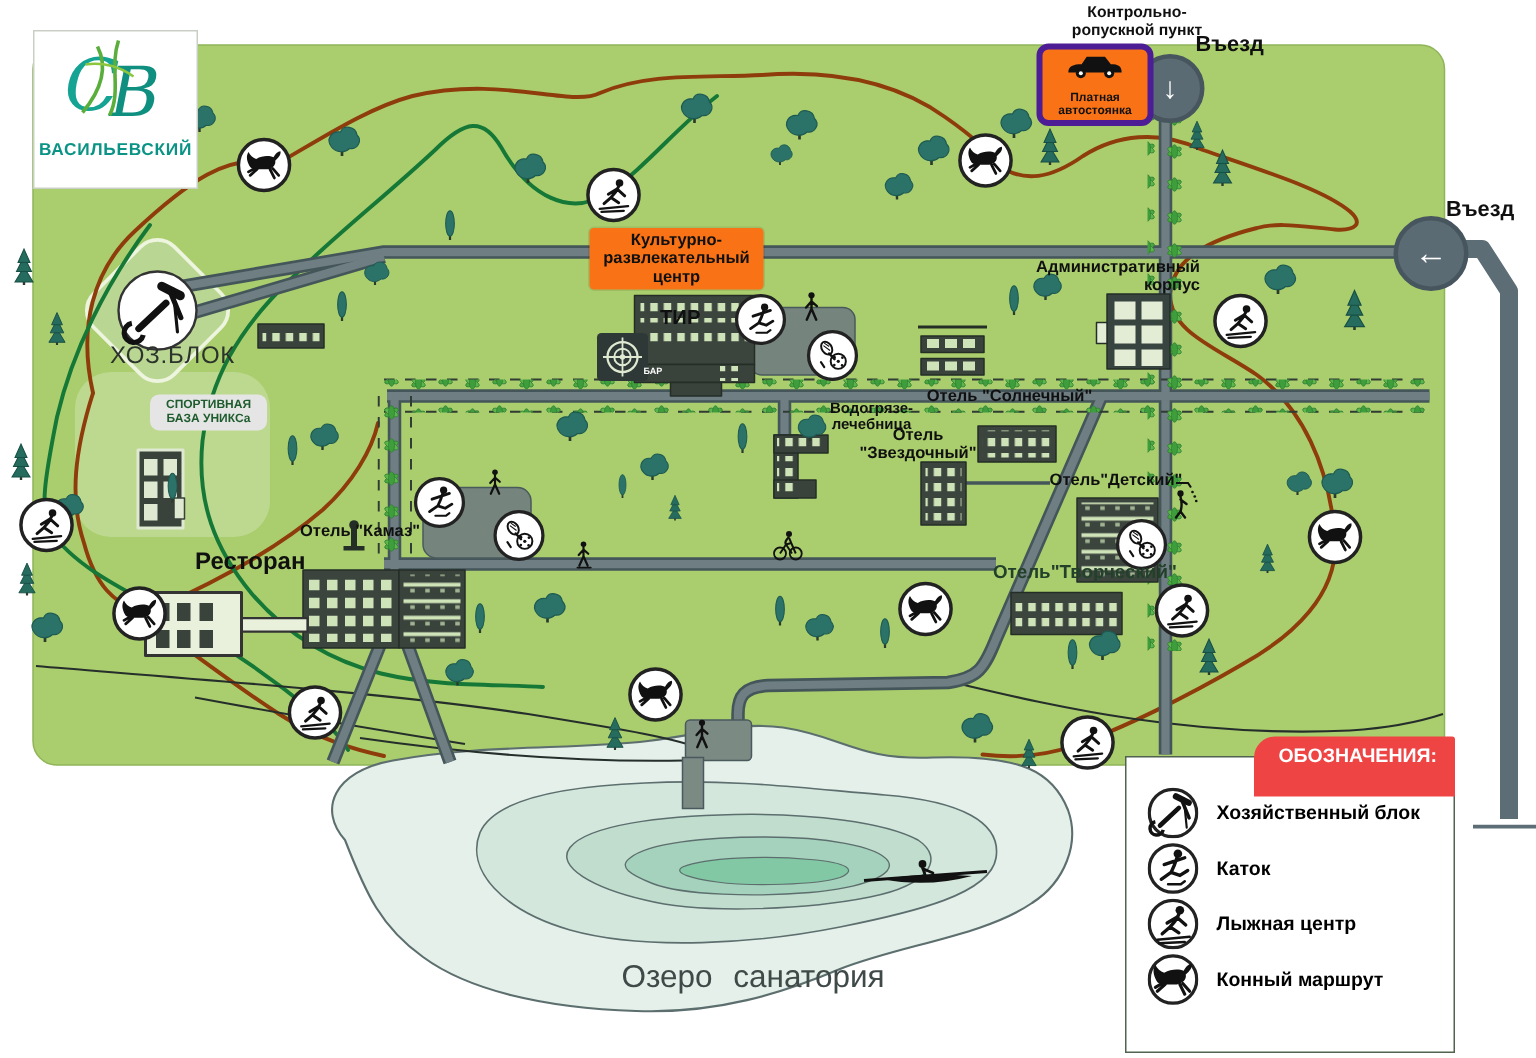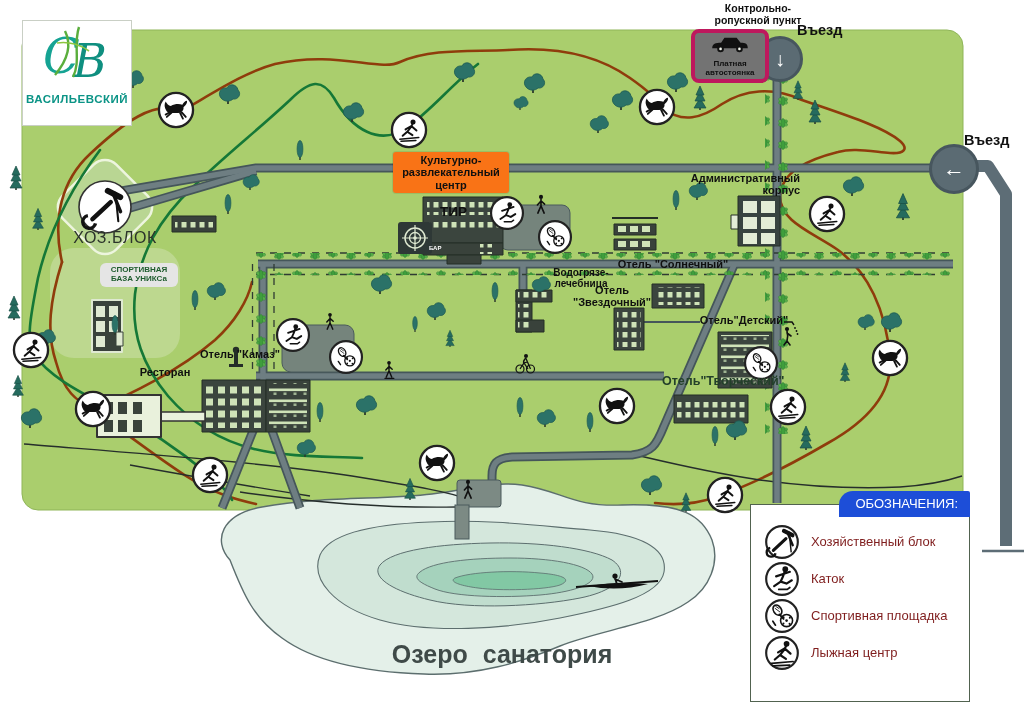--- a/index.html
+++ b/index.html
@@ -7,29 +7,29 @@
          font-family:"Liberation Sans",sans-serif;}
   #vector{position:absolute;left:0;top:0;}
   .lbl{position:absolute;font-weight:bold;color:#101010;line-height:1.12;text-align:center;}
   .chip{background:#f97316;border-radius:3px;padding:2px 3px;box-shadow:0 0 0 1px rgba(0,0,0,.08);}
   .chip-green{background:#e5e5e5;border-radius:6px;padding:3px 2px;color:#1e5c2e;}
   .gate{position:absolute;border-radius:50%;background:#5b6b73;border:3px solid #47565e;
         color:#fff;display:flex;align-items:center;justify-content:center;font-weight:bold;}
   #logo{position:absolute;left:22px;top:20px;width:108px;height:104px;background:#fff;
         border:1px solid #c9cfc5;text-align:center;}
   #logo .name{color:#0b9486;font-weight:bold;font-size:11.5px;letter-spacing:.5px;margin-top:2px;}
-  #parking-sign{position:absolute;left:691px;top:29px;width:68px;background:#737373;
-        border:4px solid #be185d;border-radius:8px;text-align:center;padding:2px 1px;}
+  #parking-sign{position:absolute;left:691px;top:29px;width:68px;background:#f97316;
+        border:4px solid #4c1d95;border-radius:8px;text-align:center;padding:2px 1px;}
   #parking-sign .pl{font-size:8px;font-weight:bold;line-height:1.15;color:#111;}
   #legend{position:absolute;left:750px;top:504px;width:218px;height:196px;background:#fff;
         border:1.5px solid #51624f;}
-  #legend .tab{position:absolute;right:-1px;top:-14px;height:26px;line-height:26px;background:#1d4ed8;
-        color:#fff;font-weight:normal;font-size:13px;padding:0 12px 0 16px;border-radius:14px 2px 0 0;}
+  #legend .tab{position:absolute;right:-1px;top:-14px;height:40px;line-height:26px;background:#ef4444;
+        color:#fff;font-weight:bold;font-size:13px;padding:0 12px 0 16px;border-radius:14px 2px 0 0;}
   #legend .row{display:flex;align-items:center;gap:12px;padding:4px 0 0 14px;height:33px;}
-  #legend .row .lab{font-size:13px;font-weight:normal;color:#7f1d1d;}
+  #legend .row .lab{font-size:13px;font-weight:bold;color:#000000;}
   .ftxt{position:absolute;color:#fff;font-weight:bold;}
 </style>
 </head>
 <body>
 
 <div id="stage">
 
 <svg id="vector" width="1024" height="705" viewBox="0 0 1024 705">
 <defs>
   <g id="t-d">
@@ -477,24 +477,24 @@
 <div class="lbl chip" style="left:393px;top:152px;width:110px;font-size:11px;">Культурно-развлекательный центр</div>
 <div class="lbl" style="left:392px;top:204px;width:40px;font-size:13.5px;text-align:left;margin-left:48px;">ТИР</div>
 <div class="ftxt" style="left:429px;top:245px;font-size:6px;">БАР</div>
 <div class="lbl" style="left:668px;top:172px;width:132px;font-size:11px;text-align:right;">Административный корпус</div>
 <div class="lbl" style="left:540px;top:267px;width:82px;font-size:10px;">Водогрязе-лечебница</div>
 <div class="lbl" style="left:617px;top:258px;width:112px;font-size:11px;">Отель "Солнечный"</div>
 <div class="lbl" style="left:570px;top:284px;width:84px;font-size:11px;">Отель "Звездочный"</div>
 <div class="lbl" style="left:696px;top:314px;width:96px;font-size:11px;">Отель"Детский"</div>
 <div class="lbl" style="left:662px;top:374px;width:120px;font-size:12.5px;color:#23402a;">Отель"Творческий"</div>
 <div class="lbl" style="left:192px;top:348px;width:96px;font-size:11px;">Отель "Камаз"</div>
-<div class="lbl" style="left:130px;top:366px;width:70px;font-size:11px;">Ресторан</div>
+<div class="lbl" style="left:130px;top:366px;width:70px;font-size:16px;">Ресторан</div>
 <div class="lbl" style="left:70px;top:229px;width:90px;font-size:16px;font-weight:normal;color:#2b332b;letter-spacing:.5px;">ХОЗ.БЛОК</div>
 <div class="lbl chip-green" style="left:100px;top:263px;width:74px;font-size:8px;">СПОРТИВНАЯ БАЗА УНИКСа</div>
-<div class="lbl" style="left:372px;top:640px;width:260px;font-size:25px;font-weight:bold;color:#3f4a48;word-spacing:8px;">Озеро санатория</div>
+<div class="lbl" style="left:372px;top:640px;width:260px;font-size:21px;font-weight:normal;color:#3f4a48;word-spacing:8px;">Озеро санатория</div>
 
 <div id="legend">
   <div class="tab">ОБОЗНАЧЕНИЯ:</div>
   <div style="height:16px;"></div>
   <div class="row">
     <svg width="34" height="34" viewBox="-13 -13 26 26">
           <use href="#badge" transform="scale(1.1)"></use>
           <use href="#i-tools"></use>
         </svg>
     <span class="lab">Хозяйственный блок</span>
@@ -502,26 +502,26 @@
   <div class="row">
     <svg width="34" height="34" viewBox="-13 -13 26 26">
           <use href="#badge" transform="scale(1.1)"></use>
           <use href="#i-skate"></use>
         </svg>
     <span class="lab">Каток</span>
   </div>
   <div class="row">
     <svg width="34" height="34" viewBox="-13 -13 26 26">
           <use href="#badge" transform="scale(1.1)"></use>
-          <use href="#i-sport"></use>
+          <use href="#i-ski"></use>
         </svg>
-    <span class="lab">Спортивная площадка</span>
+    <span class="lab">Лыжная центр</span>
   </div>
   <div class="row">
     <svg width="34" height="34" viewBox="-13 -13 26 26">
           <use href="#badge" transform="scale(1.1)"></use>
-          <use href="#i-ski"></use>
+          <use href="#i-horse"></use>
         </svg>
-    <span class="lab">Лыжная центр</span>
+    <span class="lab">Конный маршрут</span>
   </div>
 </div>
 
 </div>
 
 </body></html>

